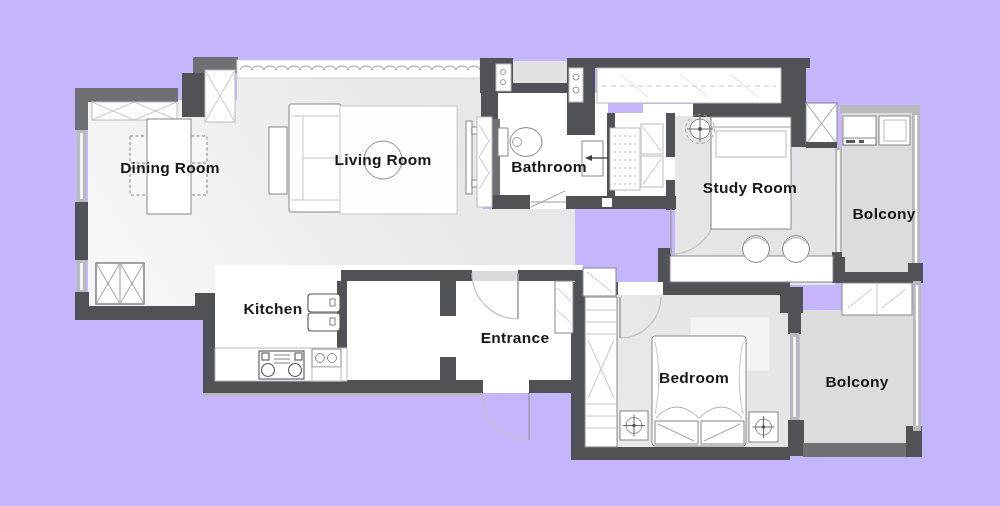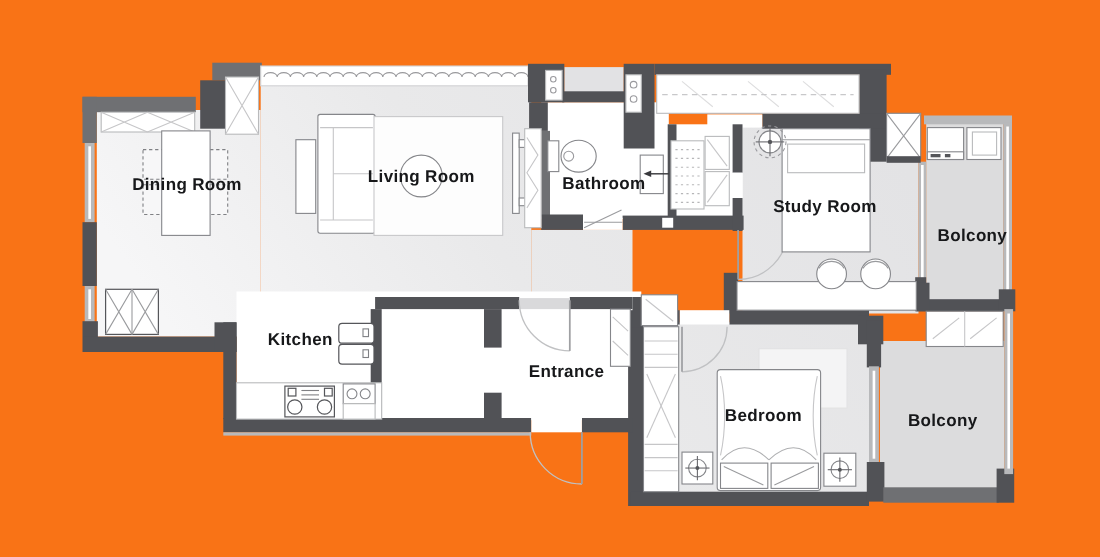--- a/index.html
+++ b/index.html
@@ -1,16 +1,16 @@
 <!DOCTYPE html>
 <html><head>
 <meta charset="utf-8">
 <style>
   html,body{margin:0;padding:0;background:#ffffff;}
-  .stage{position:relative;width:1000px;height:506px;background:#f97316;overflow:hidden;
+  .stage{position:relative;width:1000px;height:506px;background:#c4b5fd;overflow:hidden;
          font-family:"Liberation Sans",sans-serif;}
   svg{display:block}
   
   .wd{fill:#515256}          
   .wm{fill:#6f7073}          
   .wl{fill:#b8b9bb}          
   
   .fw{fill:#ffffff}
   .fm{fill:url(#gMain)}
   .fb{fill:#dcdcdd}

